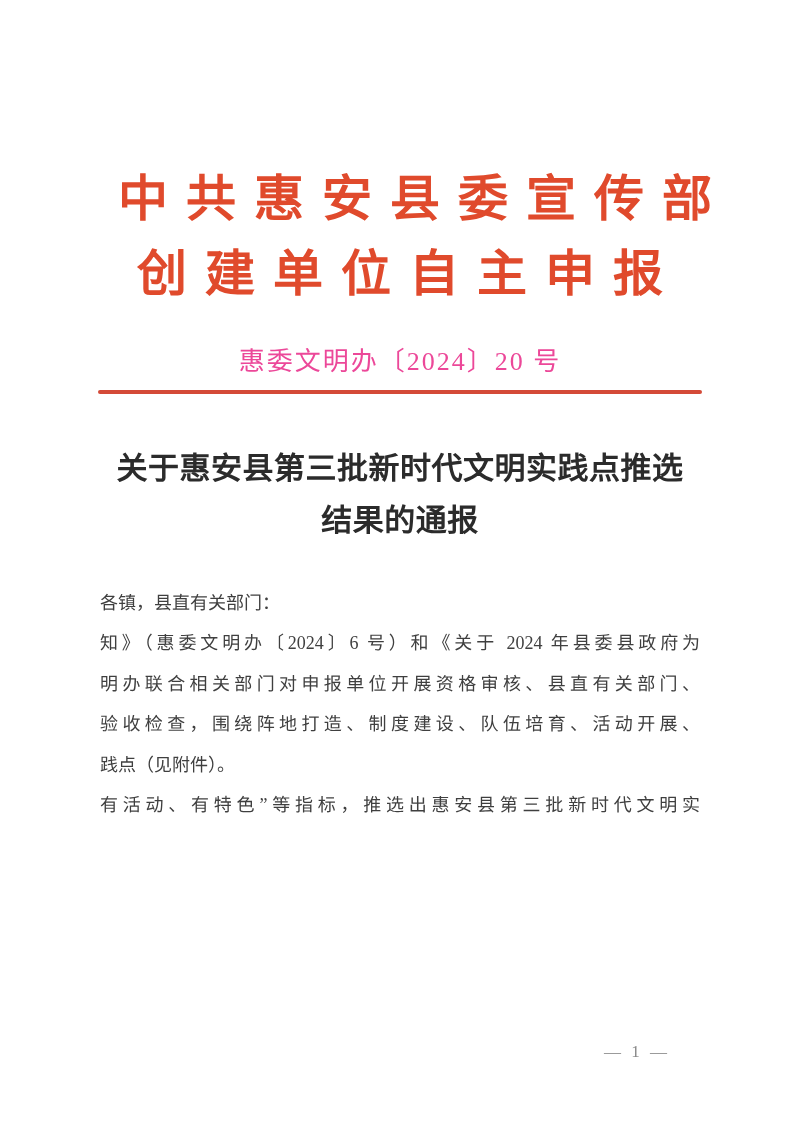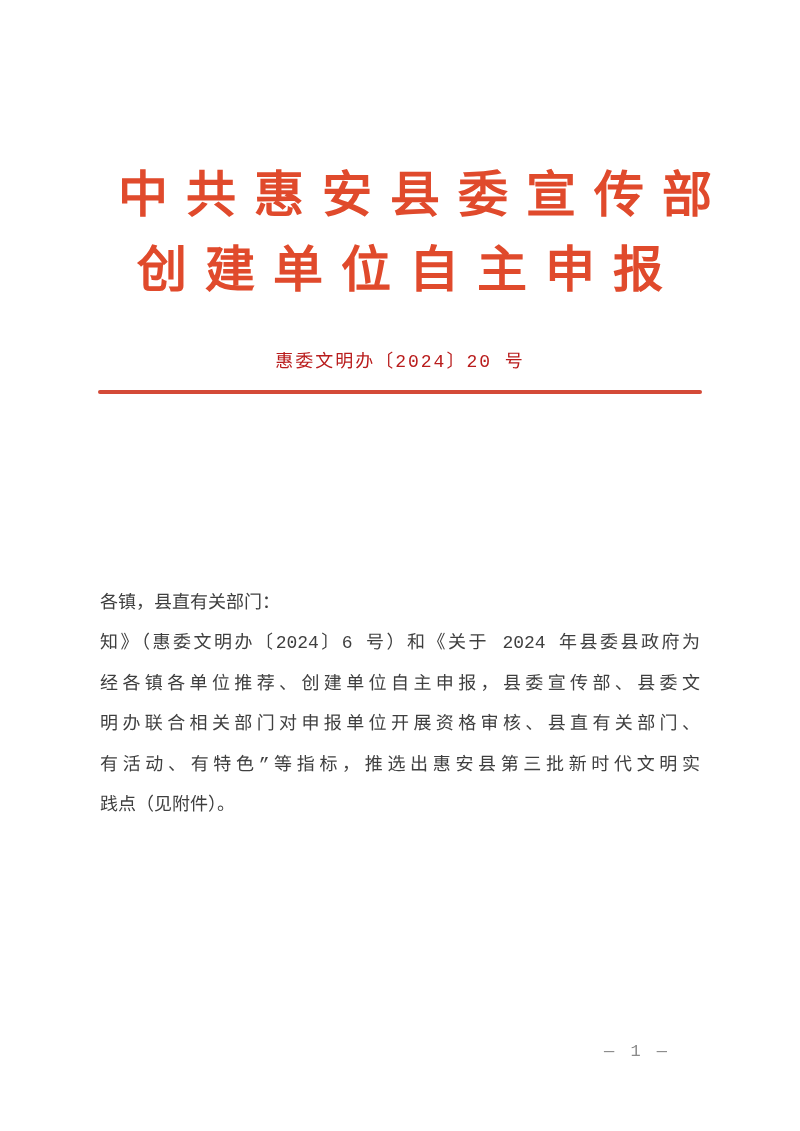--- a/index.html
+++ b/index.html
@@ -3,21 +3,21 @@
 <meta charset="utf-8">
 <style>
   :root {
     --red: #e04a2c;
     --rule-red: #d44a38;
     --ink: #3f3f3f;
     --title-ink: #2b2b2b;
     --muted: #8a8a8a;
     --paper: #ffffff;
   }
-  * { margin: 0; padding: 0; box-sizing: border-box; font-family: Liberation Mono, monospace; }
+  * { margin: 0; padding: 0; box-sizing: border-box; }
   html, body { background: #ffffff; }
   .page {
     position: relative;
     width: 800px;
     height: 1131px;
     background: var(--paper);
     overflow: hidden;
     font-family: "Liberation Serif", "DejaVu Serif", serif;
   }
   
@@ -37,23 +37,23 @@
   }
   .org-line.first  { top: 170px; }
   .org-line.second { top: 245px; }
 
   .doc-number {
     position: absolute;
     top: 348px;
     left: 100px;
     width: 600px;
     text-align: center;
-    font-size: 18px;
+    font-size: 26px;
     line-height: 28px;
-    color: #b91c1c;
+    color: #ec4899;
     letter-spacing: 2px;
   }
   .red-rule {
     position: absolute;
     top: 390px;
     left: 98px;
     width: 604px;
     height: 4px;
     background: var(--rule-red);
     border-radius: 2px;
@@ -111,27 +111,31 @@
 <div class="page">
 
   <div class="org-line first">中共惠安县委宣传部</div>
 
   <div class="org-line second">创建单位自主申报</div>
 
   <div class="doc-number">惠委文明办〔2024〕20 号</div>
 
   <div class="red-rule"></div>
 
+  <h1 class="title">
+    <span class="title-line">关于惠安县第三批新时代文明实践点推选</span>
+    <span class="title-line">结果的通报</span>
+  </h1>
 
   <div class="body-text">
     <p class="bline plain">各镇，县直有关部门：</p>
     <p class="bline">知》（惠委文明办〔2024〕6 号）和《关于 2024 年县委县政府为</p>
-    <p class="bline">经各镇各单位推荐、创建单位自主申报，县委宣传部、县委文</p>
     <p class="bline">明办联合相关部门对申报单位开展资格审核、县直有关部门、</p>
+    <p class="bline">验收检查，围绕阵地打造、制度建设、队伍培育、活动开展、</p>
+    <p class="bline plain">践点（见附件）。</p>
     <p class="bline">有活动、有特色”等指标，推选出惠安县第三批新时代文明实</p>
-    <p class="bline plain">践点（见附件）。</p>
   </div>
 
   <div class="footer">
     <span>— 1 —</span>
   </div>
 
 </div>
 
 </body></html>

